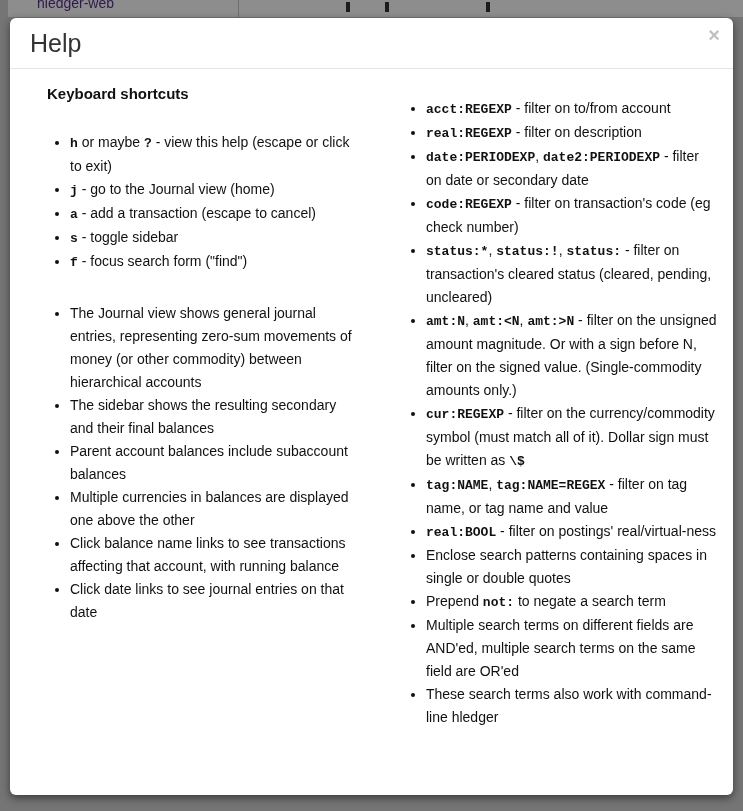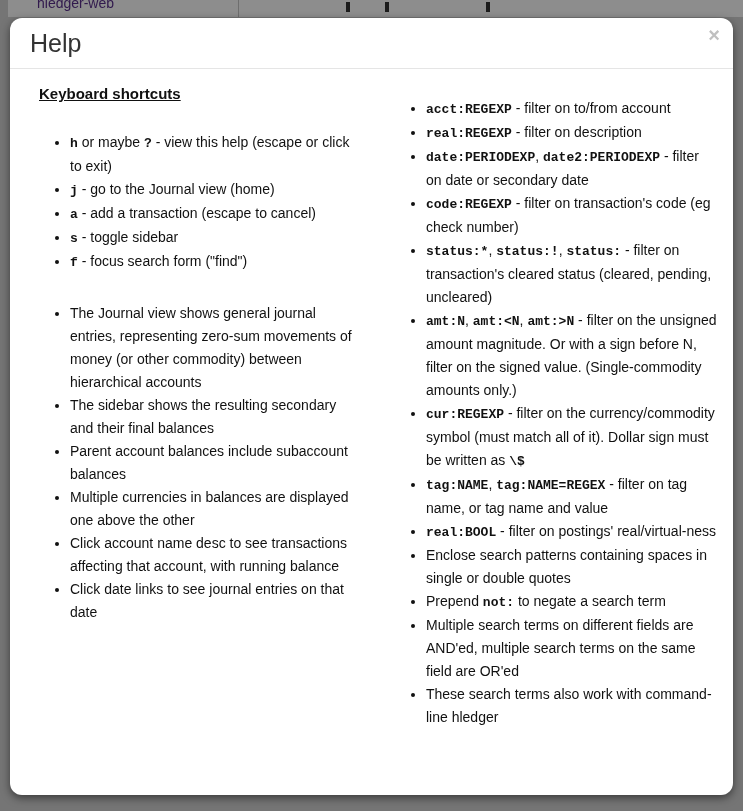--- a/index.html
+++ b/index.html
@@ -33,21 +33,21 @@
   .frag { position: absolute; top: 2px; width: 4px; height: 10px; background: #1c1c1c; }
   .frag-1 { left: 338px; }
   .frag-2 { left: 377px; }
   .frag-3 { left: 478px; }
 
   
   .modal {
     position: absolute; left: 10px; top: 18px;
     width: 723px; height: 777px;
     background: #ffffff;
-    border-radius: 12px;
+    border-radius: 6px;
     box-shadow: 0 3px 9px rgba(0,0,0,0.5);
     overflow: hidden;
   }
   .modal-header {
     position: relative;
     padding: 13px 20px 12px 20px;
     border-bottom: 1px solid #e5e5e5;
   }
   .modal-title {
     margin: 0;
@@ -66,26 +66,25 @@
   }
   .modal-body {
     display: flex;
     padding: 0 15px 24px 10px;
   }
   .col { width: 50%; }
   .col-left  { padding-left: 15px; padding-right: 14px; }
   .col-right { padding-left: 22px; }
 
   .section-heading {
-    margin: 16px 0 0 4px;
+    margin: 16px 0 0 12px;
     font-size: 15px;
     font-weight: 700;
     color: #111111;
     line-height: 18px;
-    text-decoration: underline;
   }
   ul.help-list {
     margin: 28px 0 16px 0;
     padding: 0 0 0 35px;
     list-style: disc outside;
   }
   ul.help-list li {
     font-size: 14px;
     line-height: 23px;
     color: #111111;
@@ -122,21 +121,21 @@
           <li><code>j</code> - go to the Journal view (home)</li>
           <li><code>a</code> - add a transaction (escape to cancel)</li>
           <li><code>s</code> - toggle sidebar</li>
           <li><code>f</code> - focus search form ("find")</li>
         </ul>
         <ul class="help-list">
           <li>The Journal view shows general journal entries, representing zero-sum movements of money (or other commodity) between hierarchical accounts</li>
           <li>The sidebar shows the resulting secondary and their final balances</li>
           <li>Parent account balances include subaccount balances</li>
           <li>Multiple currencies in balances are displayed one above the other</li>
-          <li>Click account name desc to see transactions affecting that account, with running balance</li>
+          <li>Click balance name links to see transactions affecting that account, with running balance</li>
           <li>Click date links to see journal entries on that date</li>
         </ul>
       </div>
     <div class="col col-right">
         <ul class="help-list">
           <li><code>acct:REGEXP</code> - filter on to/from account</li>
           <li><code>real:REGEXP</code> - filter on description</li>
           <li><code>date:PERIODEXP</code>, <code>date2:PERIODEXP</code> - filter on date or secondary date</li>
           <li><code>code:REGEXP</code> - filter on transaction's code (eg check number)</li>
           <li><code>status:*</code>, <code>status:!</code>, <code>status:</code> - filter on transaction's cleared status (cleared, pending, uncleared)</li>

